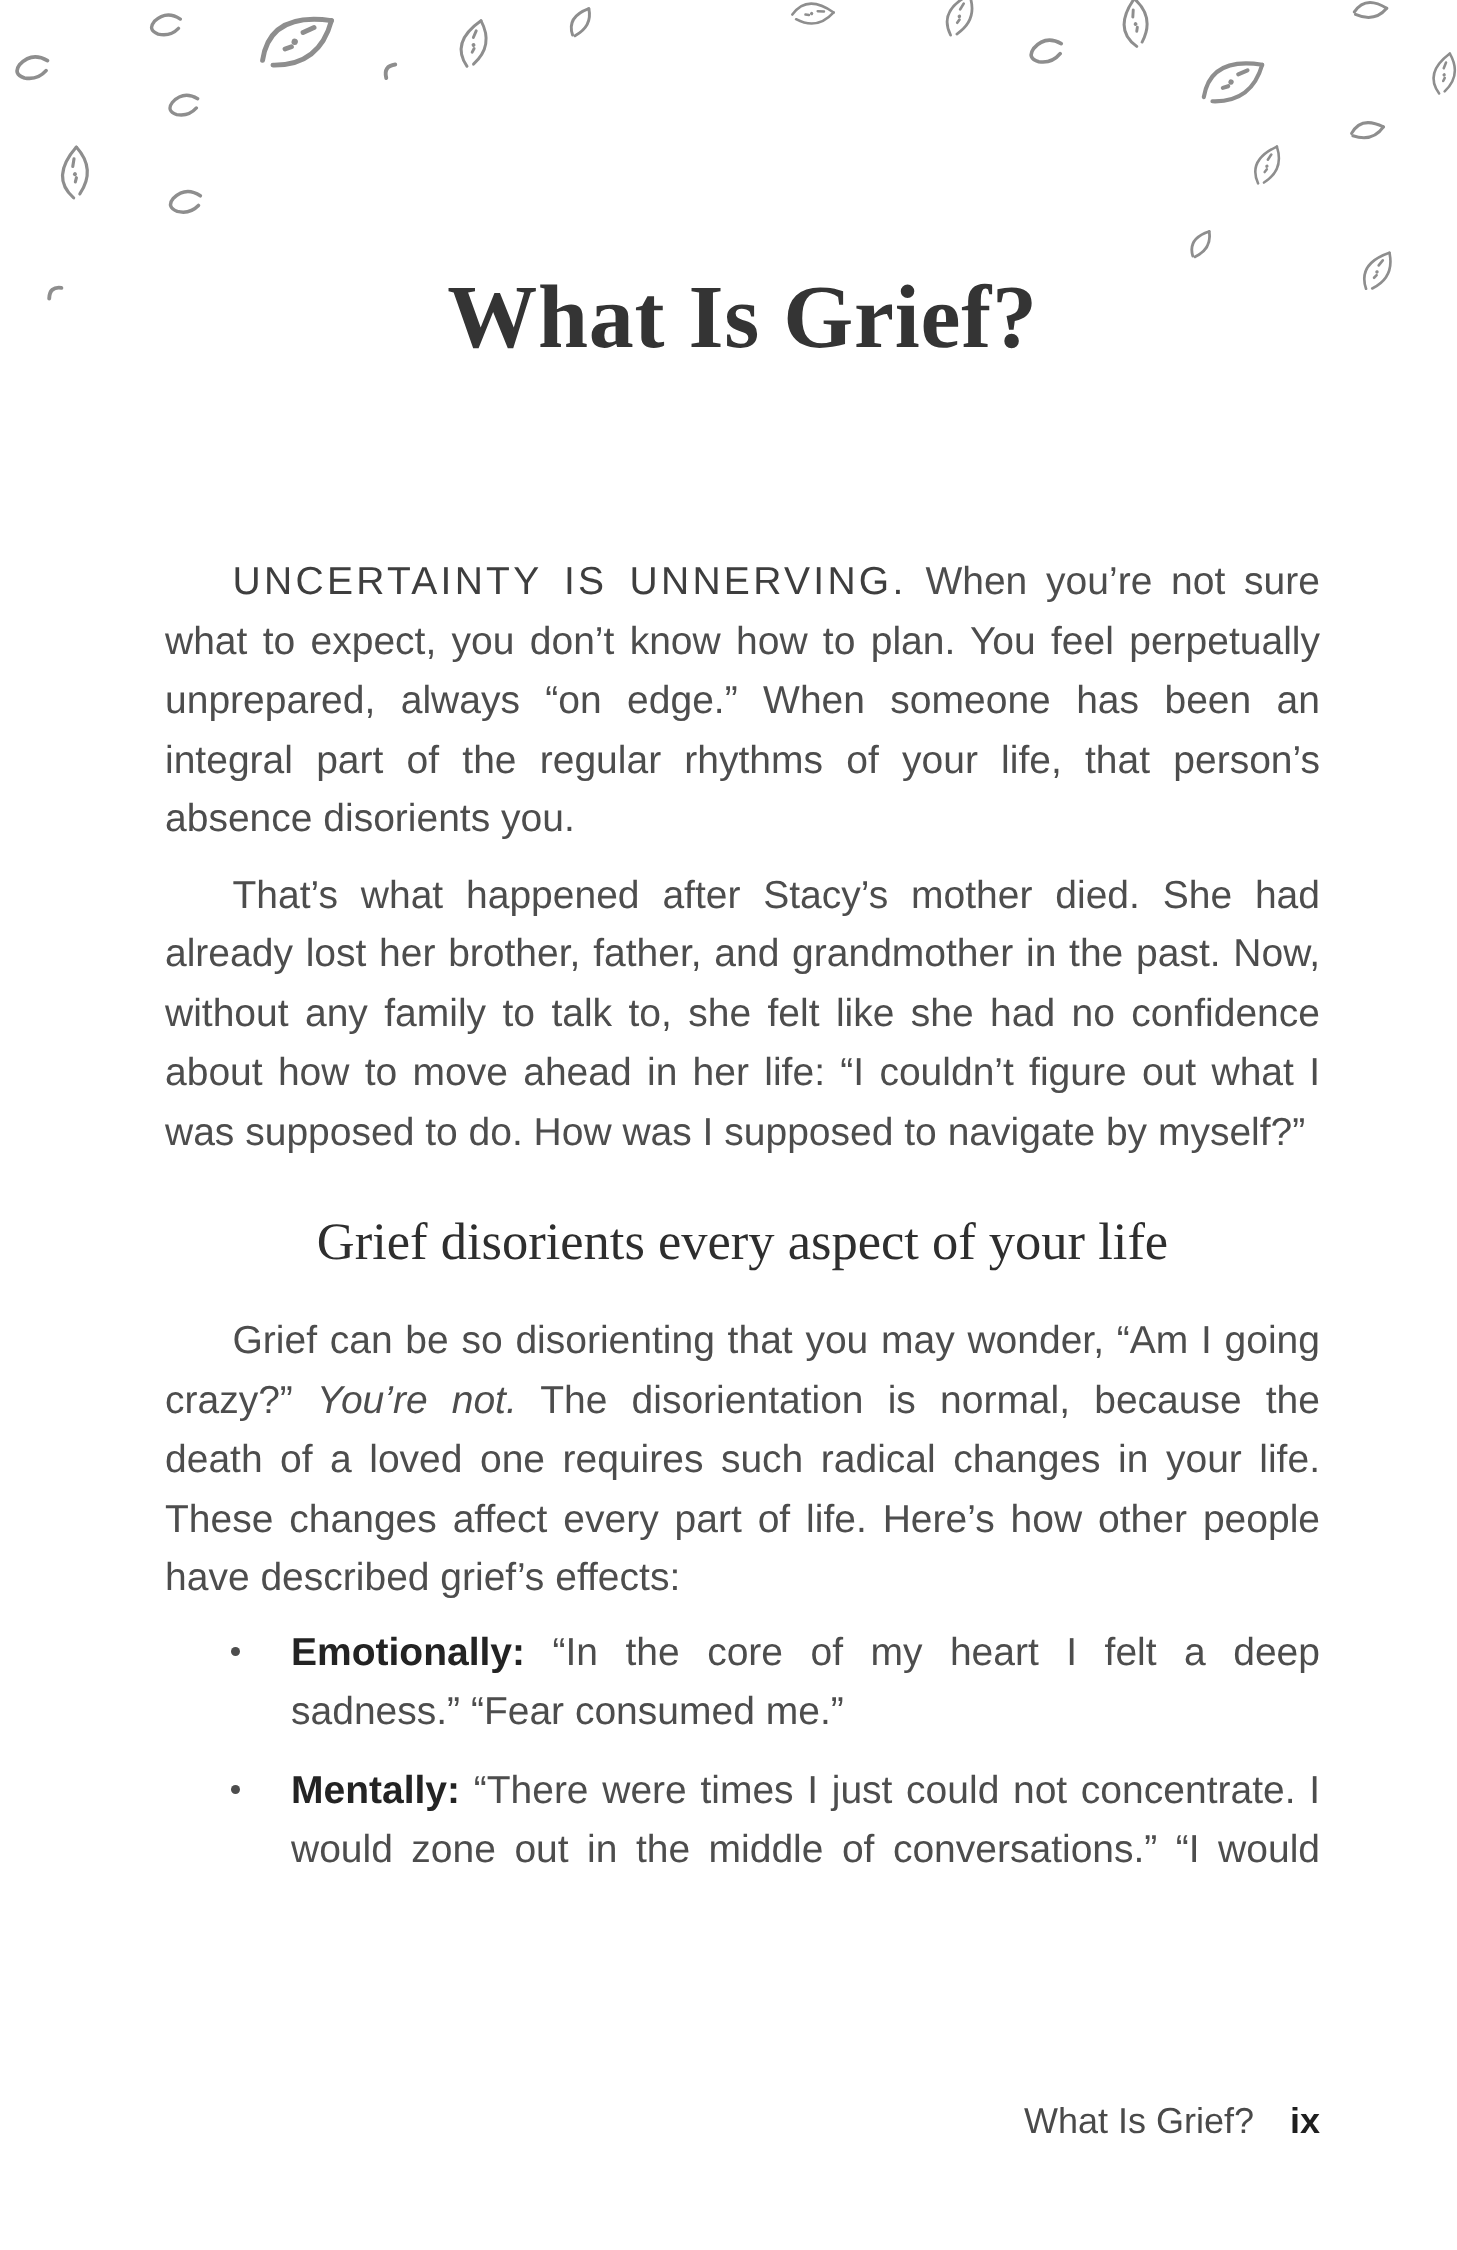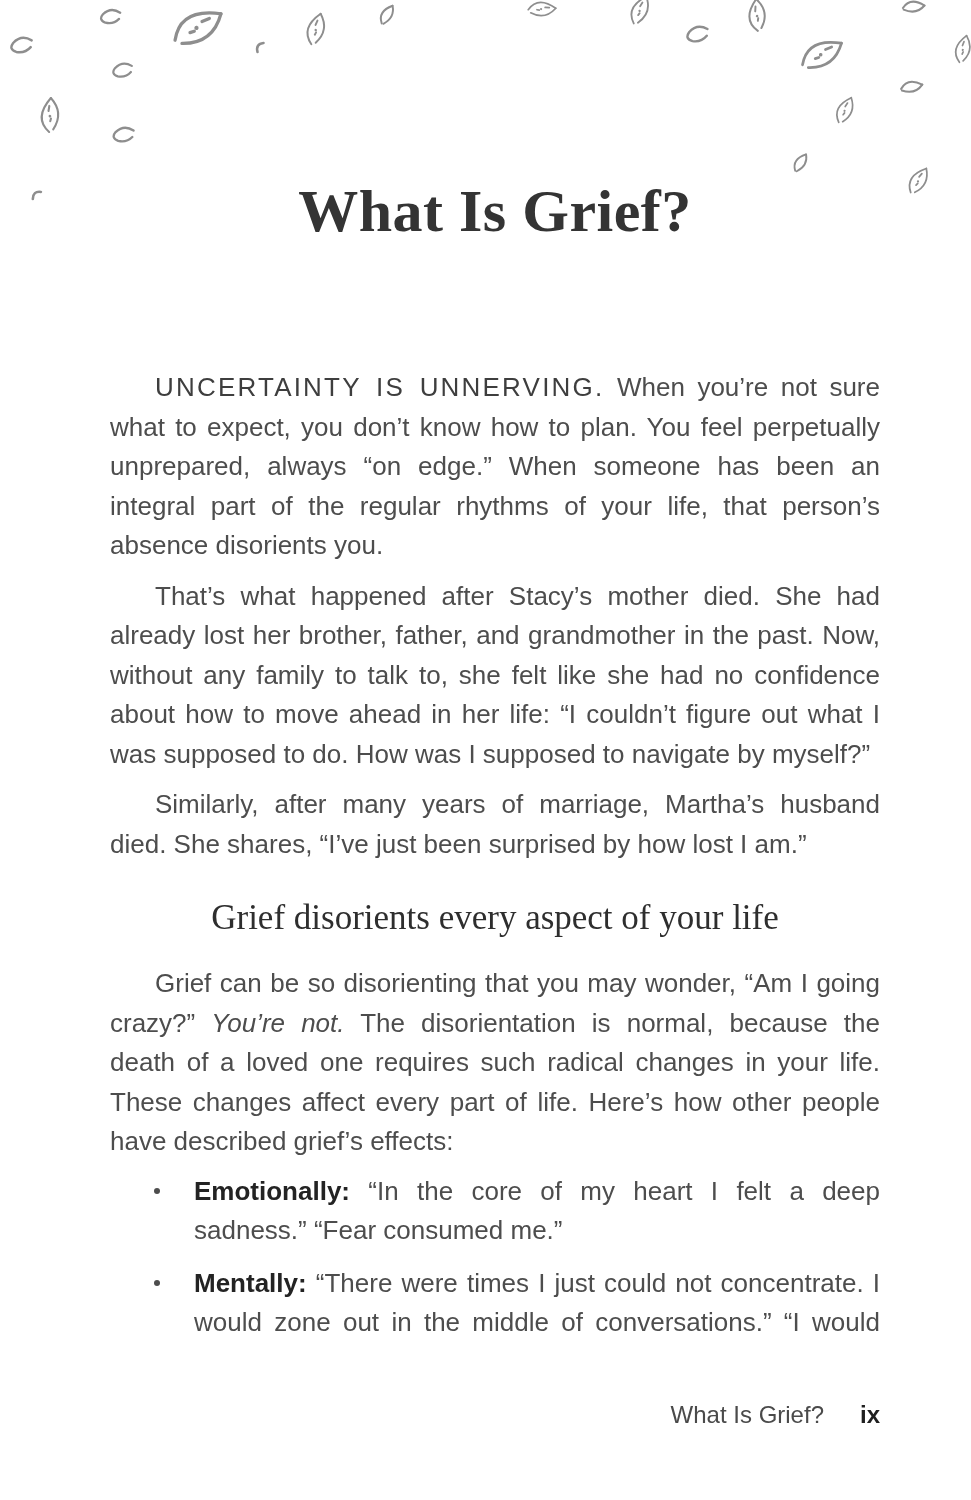--- a/index.html
+++ b/index.html
@@ -84,21 +84,21 @@
   
   .footer {
     position: absolute;
     top: 1401px;
     right: 91px;
     font-size: 24px;
     color: #4a4a4a;
     white-space: nowrap;
   }
   .footer .pagenum {
-    margin-left: 36px;
+    margin-left: 24px;
     font-weight: 700;
     color: #1f1f1f;
   }
 </style>
 </head>
 <body>
 
 <svg width="0" height="0" style="position:absolute" aria-hidden="true">
   <defs>
     <g id="lv" fill="none" stroke="#8e8e8e" stroke-width="2.6" stroke-linecap="round">
@@ -188,21 +188,20 @@
 </div>
 
 <main class="content">
 
   <h1 class="page-title">What Is Grief?</h1>
 
   <p class="para"><span class="lead">UNCERTAINTY IS UNNERVING.</span><span> When you’re not sure what to expect, you don’t know how to plan. You feel perpetually unprepared, always “on edge.” When someone has been an integral part of the regular rhythms of your life, that person’s absence disorients you.</span></p>
 
   <p class="para">That’s what happened after Stacy’s mother died. She had already lost her brother, father, and grandmother in the past. Now, without any family to talk to, she felt like she had no confidence about how to move ahead in her life: “I couldn’t figure out what I was supposed to do. How was I supposed to navigate by myself?”</p>
 
-  <p class="para">Similarly, after many years of marriage, Martha’s husband died. She shares, “I’ve just been surprised by how lost I am.”</p>
 
   <h2 class="section-heading">Grief disorients every aspect of your life</h2>
 
   <p class="para"><span>Grief can be so disorienting that you may wonder, “Am I going crazy?” </span><em>You’re not.</em><span> The disorientation is normal, because the death of a loved one requires such radical changes in your life. These changes affect every part of life. Here’s how other people have described grief’s effects:</span></p>
 
   <div class="bullets">
 
     <div class="bullet">
       <span class="dot"></span>
       <div class="btext"><b>Emotionally:</b><span> “In the core of my heart I felt a deep sadness.” “Fear consumed me.”</span></div>

